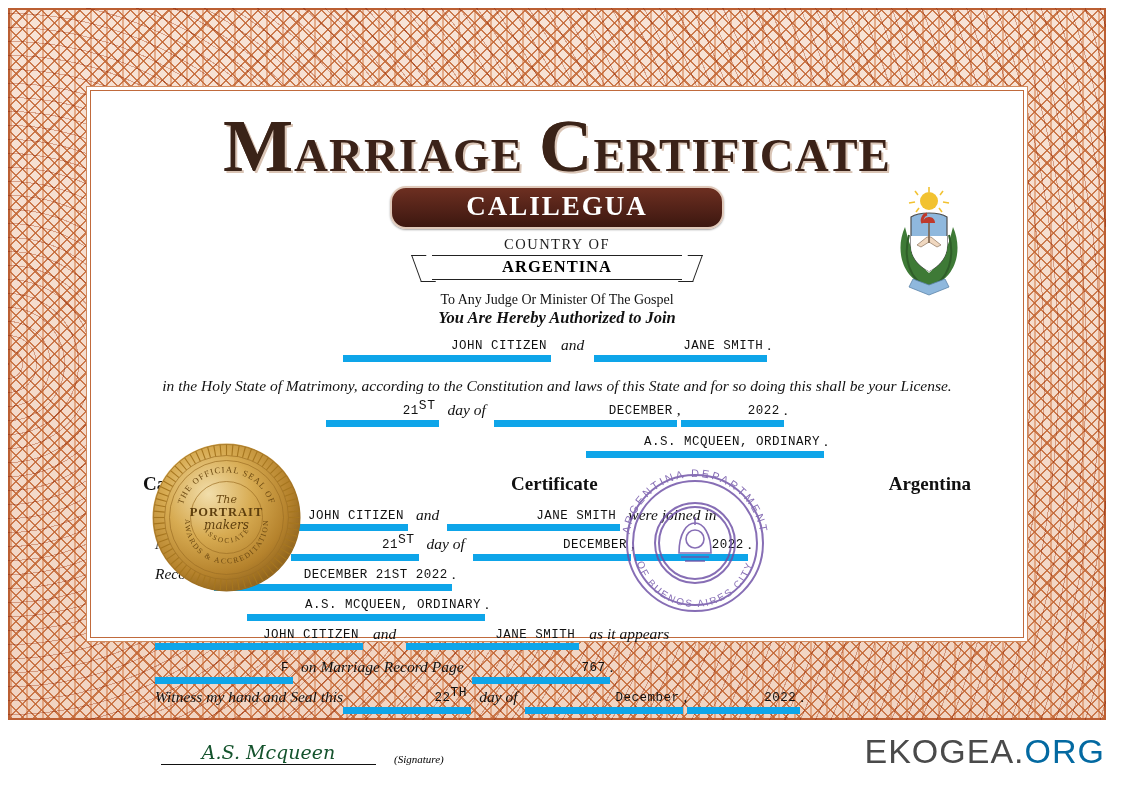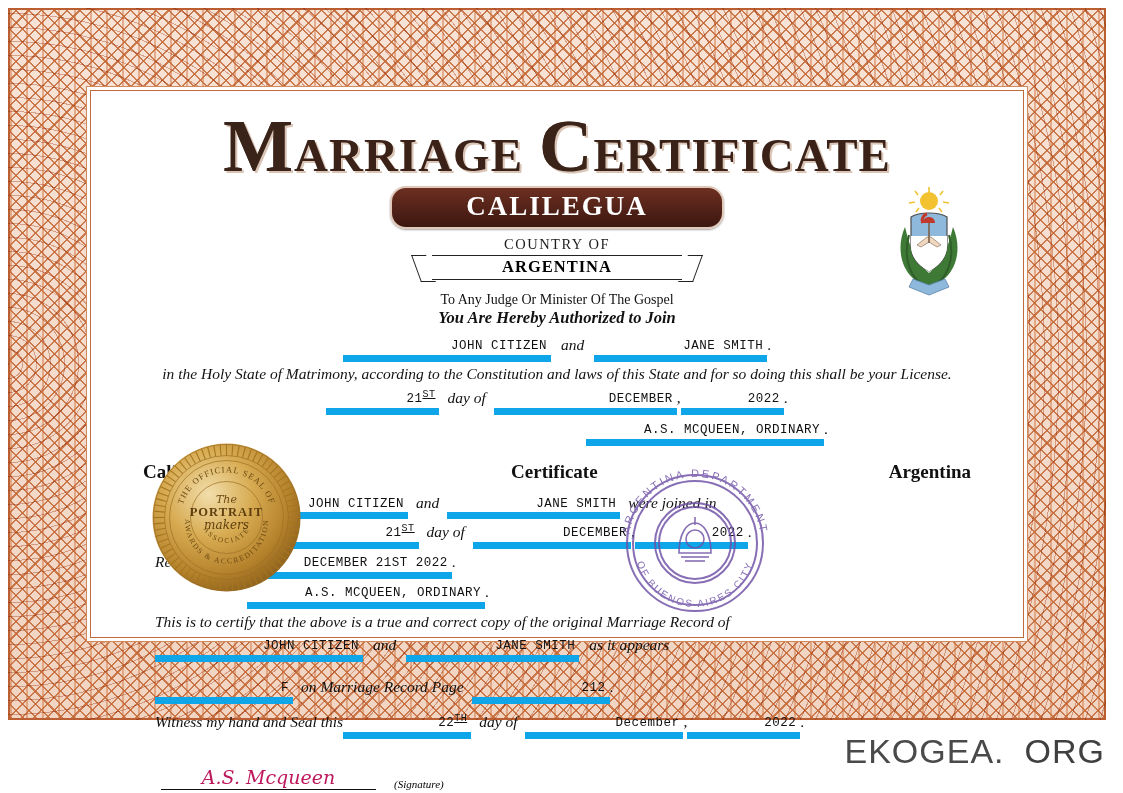--- a/index.html
+++ b/index.html
@@ -159,21 +159,21 @@
     font-size:12.5px;
     letter-spacing:0.5px;
     color:#111;
     padding:0 4px 1px 4px;
     line-height:1.1;
     position:relative;
     top:-1px;
   }.w95{width:95px}
   .w105{width:105px}.w120{width:120px}.w130{width:130px}.w150{width:150px}
   .w165{width:165px}.w175{width:175px}.w200{width:200px}.w230{width:230px}
-  .sup{font-size:10px;vertical-align:super;text-decoration:underline;}
+  .sup{font-size:13px;vertical-align:super;}
 
   
   .tri{
     display:flex;
     justify-content:space-between;
     align-items:baseline;
     margin:14px 26px 8px 26px;
     font-size:19px;
     font-weight:bold;
     color:#111;
@@ -193,21 +193,21 @@
     margin-top:26px;margin-left:44px;
     gap:18px;
   }
   .sig-name{
     width:215px;
     border-bottom:1px solid #111;
     text-align:center;
     font-family:"DejaVu Serif", serif;
     font-style:italic;
     font-size:19px;
-    color:#be185d;
+    color:#14532d;
     padding-bottom:1px;
   }
   .sig-label{font-style:italic;font-size:11px;}
 
   
   .coat{
     position:absolute;
     right:44px;top:96px;
     width:100px;height:118px;
   }
@@ -230,21 +230,21 @@
   
   .watermark{
     position:absolute;
     right:18px;bottom:22px;
     font-family:"Liberation Sans", sans-serif;
     font-size:34px;
     letter-spacing:1px;
     color:#4a4a4a;
   }
   .watermark .dot{color:#4a4a4a;}
-  .watermark .org{color:#404040;margin-left:20px;}
+  .watermark .org{color:#0369a1;}
 </style>
 </head>
 <body>
 
 <div id="certificate">
   <div class="border-frame"></div>
   <div class="border-scallop"></div>
 
   <div class="inner-white">
     <div class="inner-pad">
@@ -269,21 +269,21 @@
 
       <div class="body-block">
 
         <div class="line">
           <span class="fill w200">JOHN CITIZEN</span>
           <span class="ital" style="padding:0 10px">and</span>
           <span class="fill w165">JANE SMITH</span>
           <span>.</span>
         </div>
 
-        <div class="line" style="margin-top:0">
+        <div class="line" style="margin-top:12px">
           <span class="ital">in the Holy State of Matrimony, according to the Constitution and laws of this State and for so doing this shall be your License.</span>
         </div>
 
         <div class="line" style="margin-top:2px">
           <span class="fill w105"><span>21</span><span class="sup">ST</span></span>
           <span class="ital" style="padding:0 8px">day of</span>
           <span class="fill w175">DECEMBER</span>
           <span>,</span>
           <span class="fill w95">2022</span>
           <span>.</span>
@@ -325,35 +325,32 @@
           <span class="ital">Recorded</span>
           <span class="fill w230">DECEMBER 21ST 2022</span>
           <span>.</span>
         </div>
 
         <div class="line left" style="padding-left:92px">
           <span class="fill w230">A.S. MCQUEEN, ORDINARY</span>
           <span>.</span>
         </div>
 
-        <div class="line left">
-          <span class="ital">This is to certify that the above is a true and correct copy of the original Marriage Record of</span>
-        </div>
 
         <div class="line left">
           <span class="fill w200">JOHN CITIZEN</span>
           <span class="ital" style="padding:0 10px">and</span>
           <span class="fill w165">JANE SMITH</span>
           <span class="ital" style="padding-left:10px">as it appears</span>
         </div>
 
         <div class="line left">
           <span class="fill w130">F</span>
-          <span class="ital" style="padding:12px 8px">on Marriage Record Page</span>
-          <span class="fill w130">212</span>
+          <span class="ital" style="padding:4px 8px">on Marriage Record Page</span>
+          <span class="fill w130">767</span>
           <span>.</span>
         </div>
 
         <div class="line left">
           <span class="ital">Witness my hand and Seal this</span>
           <span class="fill w120"><span>22</span><span class="sup">TH</span></span>
           <span class="ital" style="padding:0 8px">day of</span>
           <span class="fill w150">December</span>
           <span>,</span>
           <span class="fill w105">2022</span>

